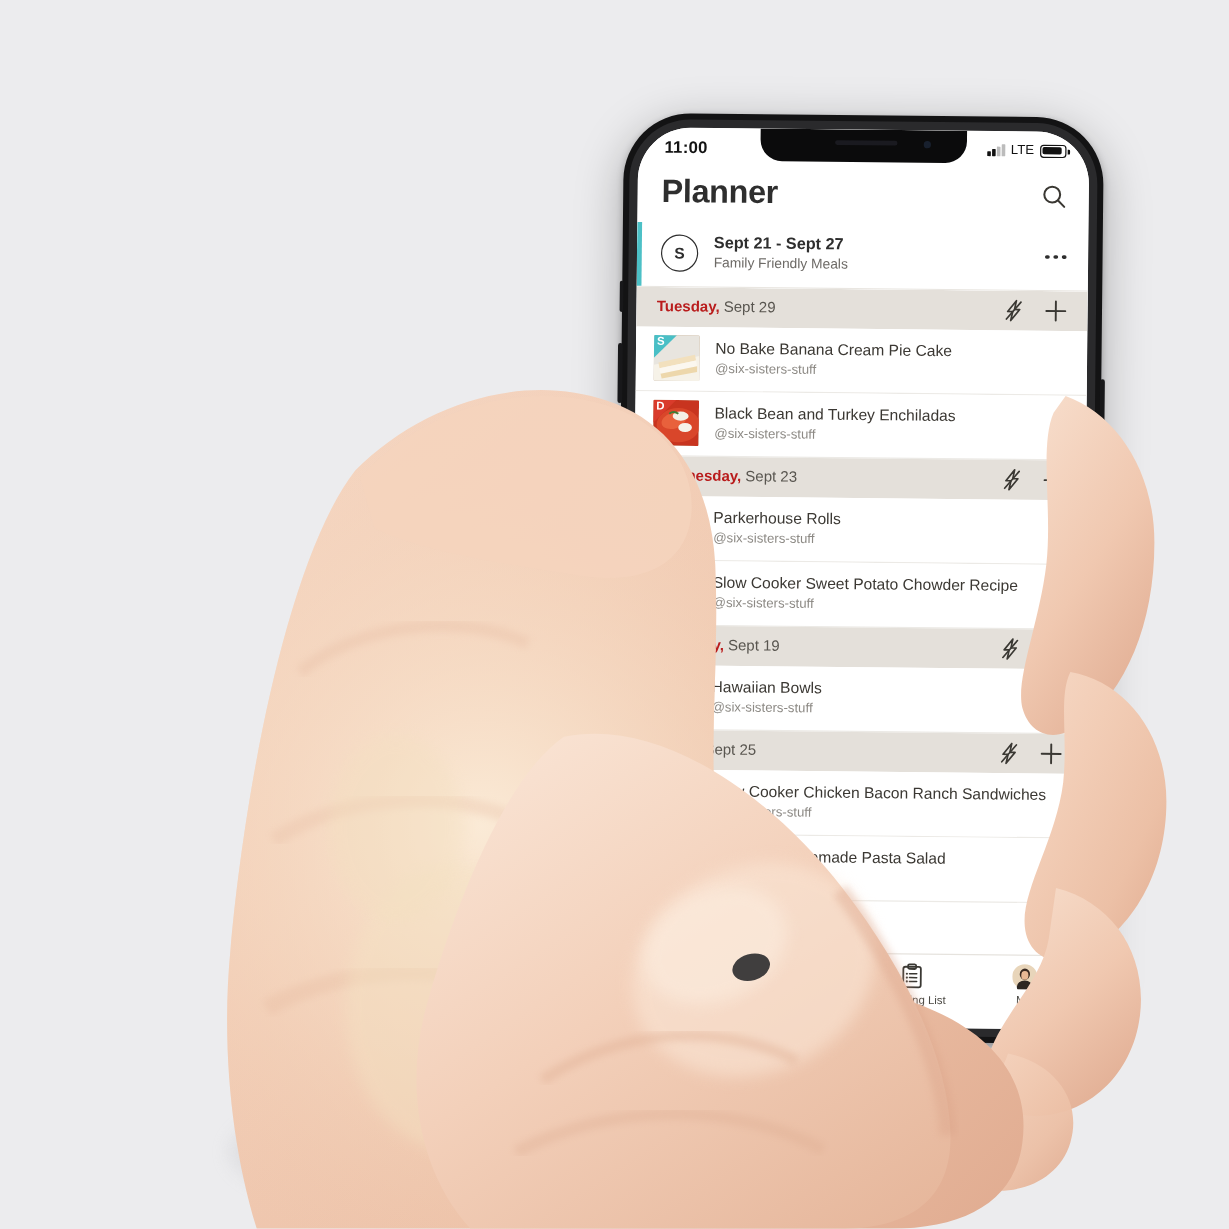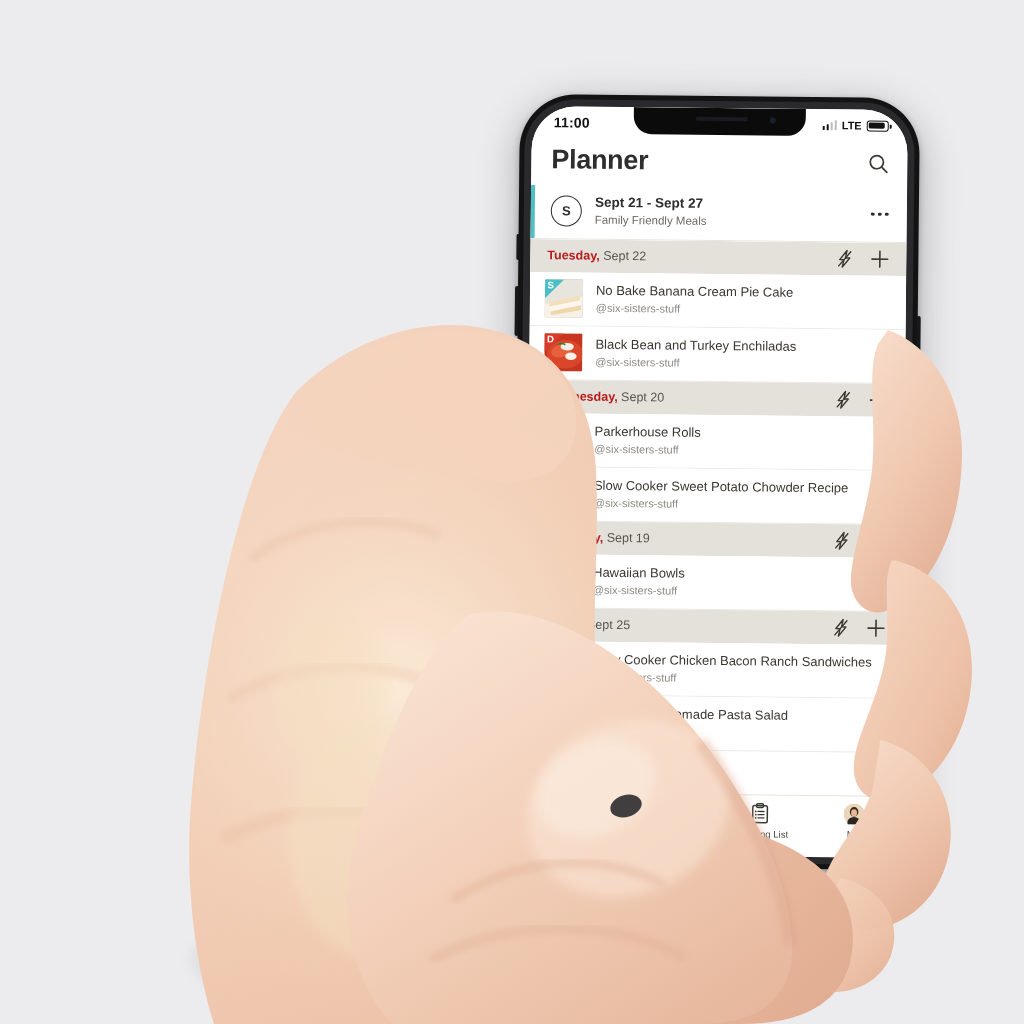--- a/index.html
+++ b/index.html
@@ -122,21 +122,21 @@
     gap: 1.5px;
     height: 10px;
   }
   .sig i { display: block; width: 2.5px; background: #121212; border-radius: .5px; }
   .sig i:nth-child(1) { height: 4px; }
   .sig i:nth-child(2) { height: 6px; }
   .sig i:nth-child(3) { height: 8px; background: #bcbcbc; }
   .sig i:nth-child(4) { height: 10px; background: #bcbcbc; }
   #status-lte {
     font-size: 11px;
-    font-weight: bold;
+    font-weight: normal;
     color: #121212;
   }
   #battery {
     position: relative;
     width: 22px; height: 11px;
     border: 1.4px solid #121212;
     border-radius: 3px;
     box-sizing: border-box;
   }
   #battery::after {
@@ -384,21 +384,21 @@
         <div id="plan-menu">
           <span></span>
             <span></span>
             <span></span>
         </div>
       </div>
 
       <div id="list">
           <div class="day-header">
             <div class="day-label">
-       <span class="dow">Tuesday,</span><span> Sept 22</span>
+       <span class="dow">Tuesday,</span><span> Sept 29</span>
      </div>
      <div class="day-actions">
               <svg class="icon-btn" width="17" height="19" viewBox="0 0 17 19">
     <path d="M10.6 1.2 L3.4 10.3 L7.6 10.3 L6.0 17.8 L13.4 8.6 L9.1 8.6 Z" fill="none" stroke="#3a3833" stroke-width="1.4" stroke-linejoin="round"></path>
     <line x1="2.4" y1="16.6" x2="14.4" y2="2.4" stroke="#3a3833" stroke-width="1.4" stroke-linecap="round"></line>
   </svg>
               <svg class="icon-btn" width="19" height="19" viewBox="0 0 19 19">
     <line x1="9.5" y1="1.6" x2="9.5" y2="17.4" stroke="#3a3833" stroke-width="1.6" stroke-linecap="round"></line>
     <line x1="1.6" y1="9.5" x2="17.4" y2="9.5" stroke="#3a3833" stroke-width="1.6" stroke-linecap="round"></line>
   </svg>
@@ -434,21 +434,21 @@
          <div class="corner" style="border-top-color: rgb(217, 59, 43);"></div>
          <div class="corner-letter">D</div>
        </div>
        <div class="meal-texts">
          <div class="meal-title">Black Bean and Turkey Enchiladas</div>
          <div class="meal-source">@six-sisters-stuff</div>
        </div>
           </div>
           <div class="day-header">
             <div class="day-label">
-       <span class="dow">Wednesday,</span><span> Sept 20</span>
+       <span class="dow">Wednesday,</span><span> Sept 23</span>
      </div>
      <div class="day-actions">
               <svg class="icon-btn" width="17" height="19" viewBox="0 0 17 19">
     <path d="M10.6 1.2 L3.4 10.3 L7.6 10.3 L6.0 17.8 L13.4 8.6 L9.1 8.6 Z" fill="none" stroke="#3a3833" stroke-width="1.4" stroke-linejoin="round"></path>
     <line x1="2.4" y1="16.6" x2="14.4" y2="2.4" stroke="#3a3833" stroke-width="1.4" stroke-linecap="round"></line>
   </svg>
               <svg class="icon-btn" width="19" height="19" viewBox="0 0 19 19">
     <line x1="9.5" y1="1.6" x2="9.5" y2="17.4" stroke="#3a3833" stroke-width="1.6" stroke-linecap="round"></line>
     <line x1="1.6" y1="9.5" x2="17.4" y2="9.5" stroke="#3a3833" stroke-width="1.6" stroke-linecap="round"></line>
   </svg>

